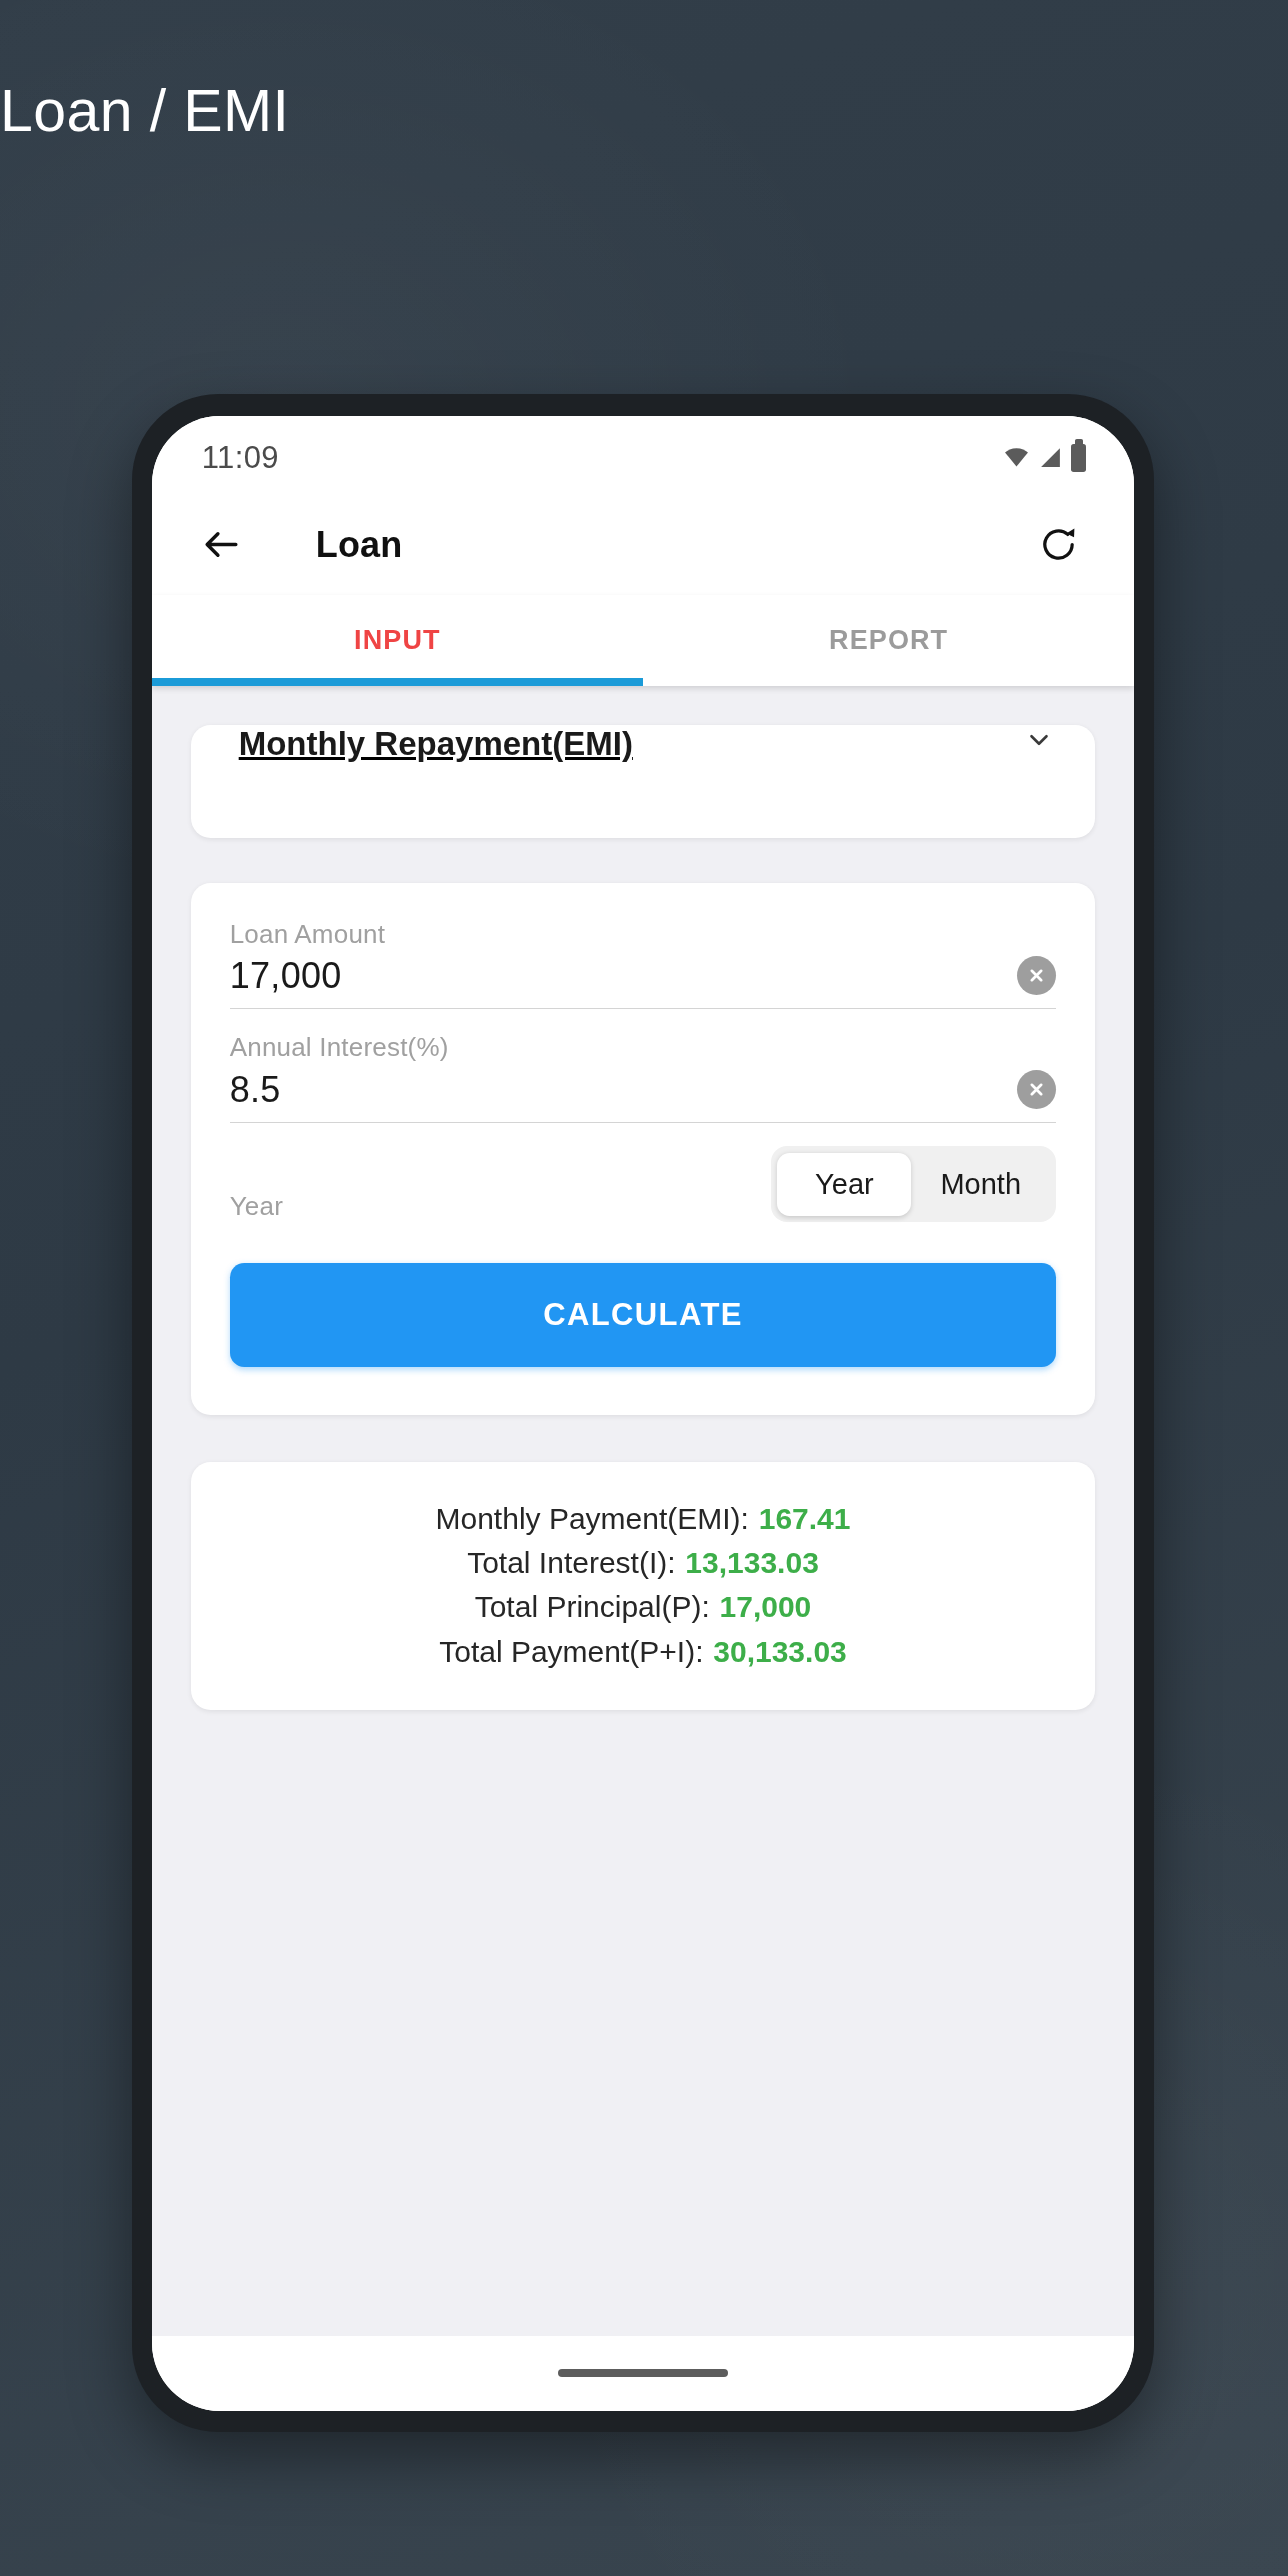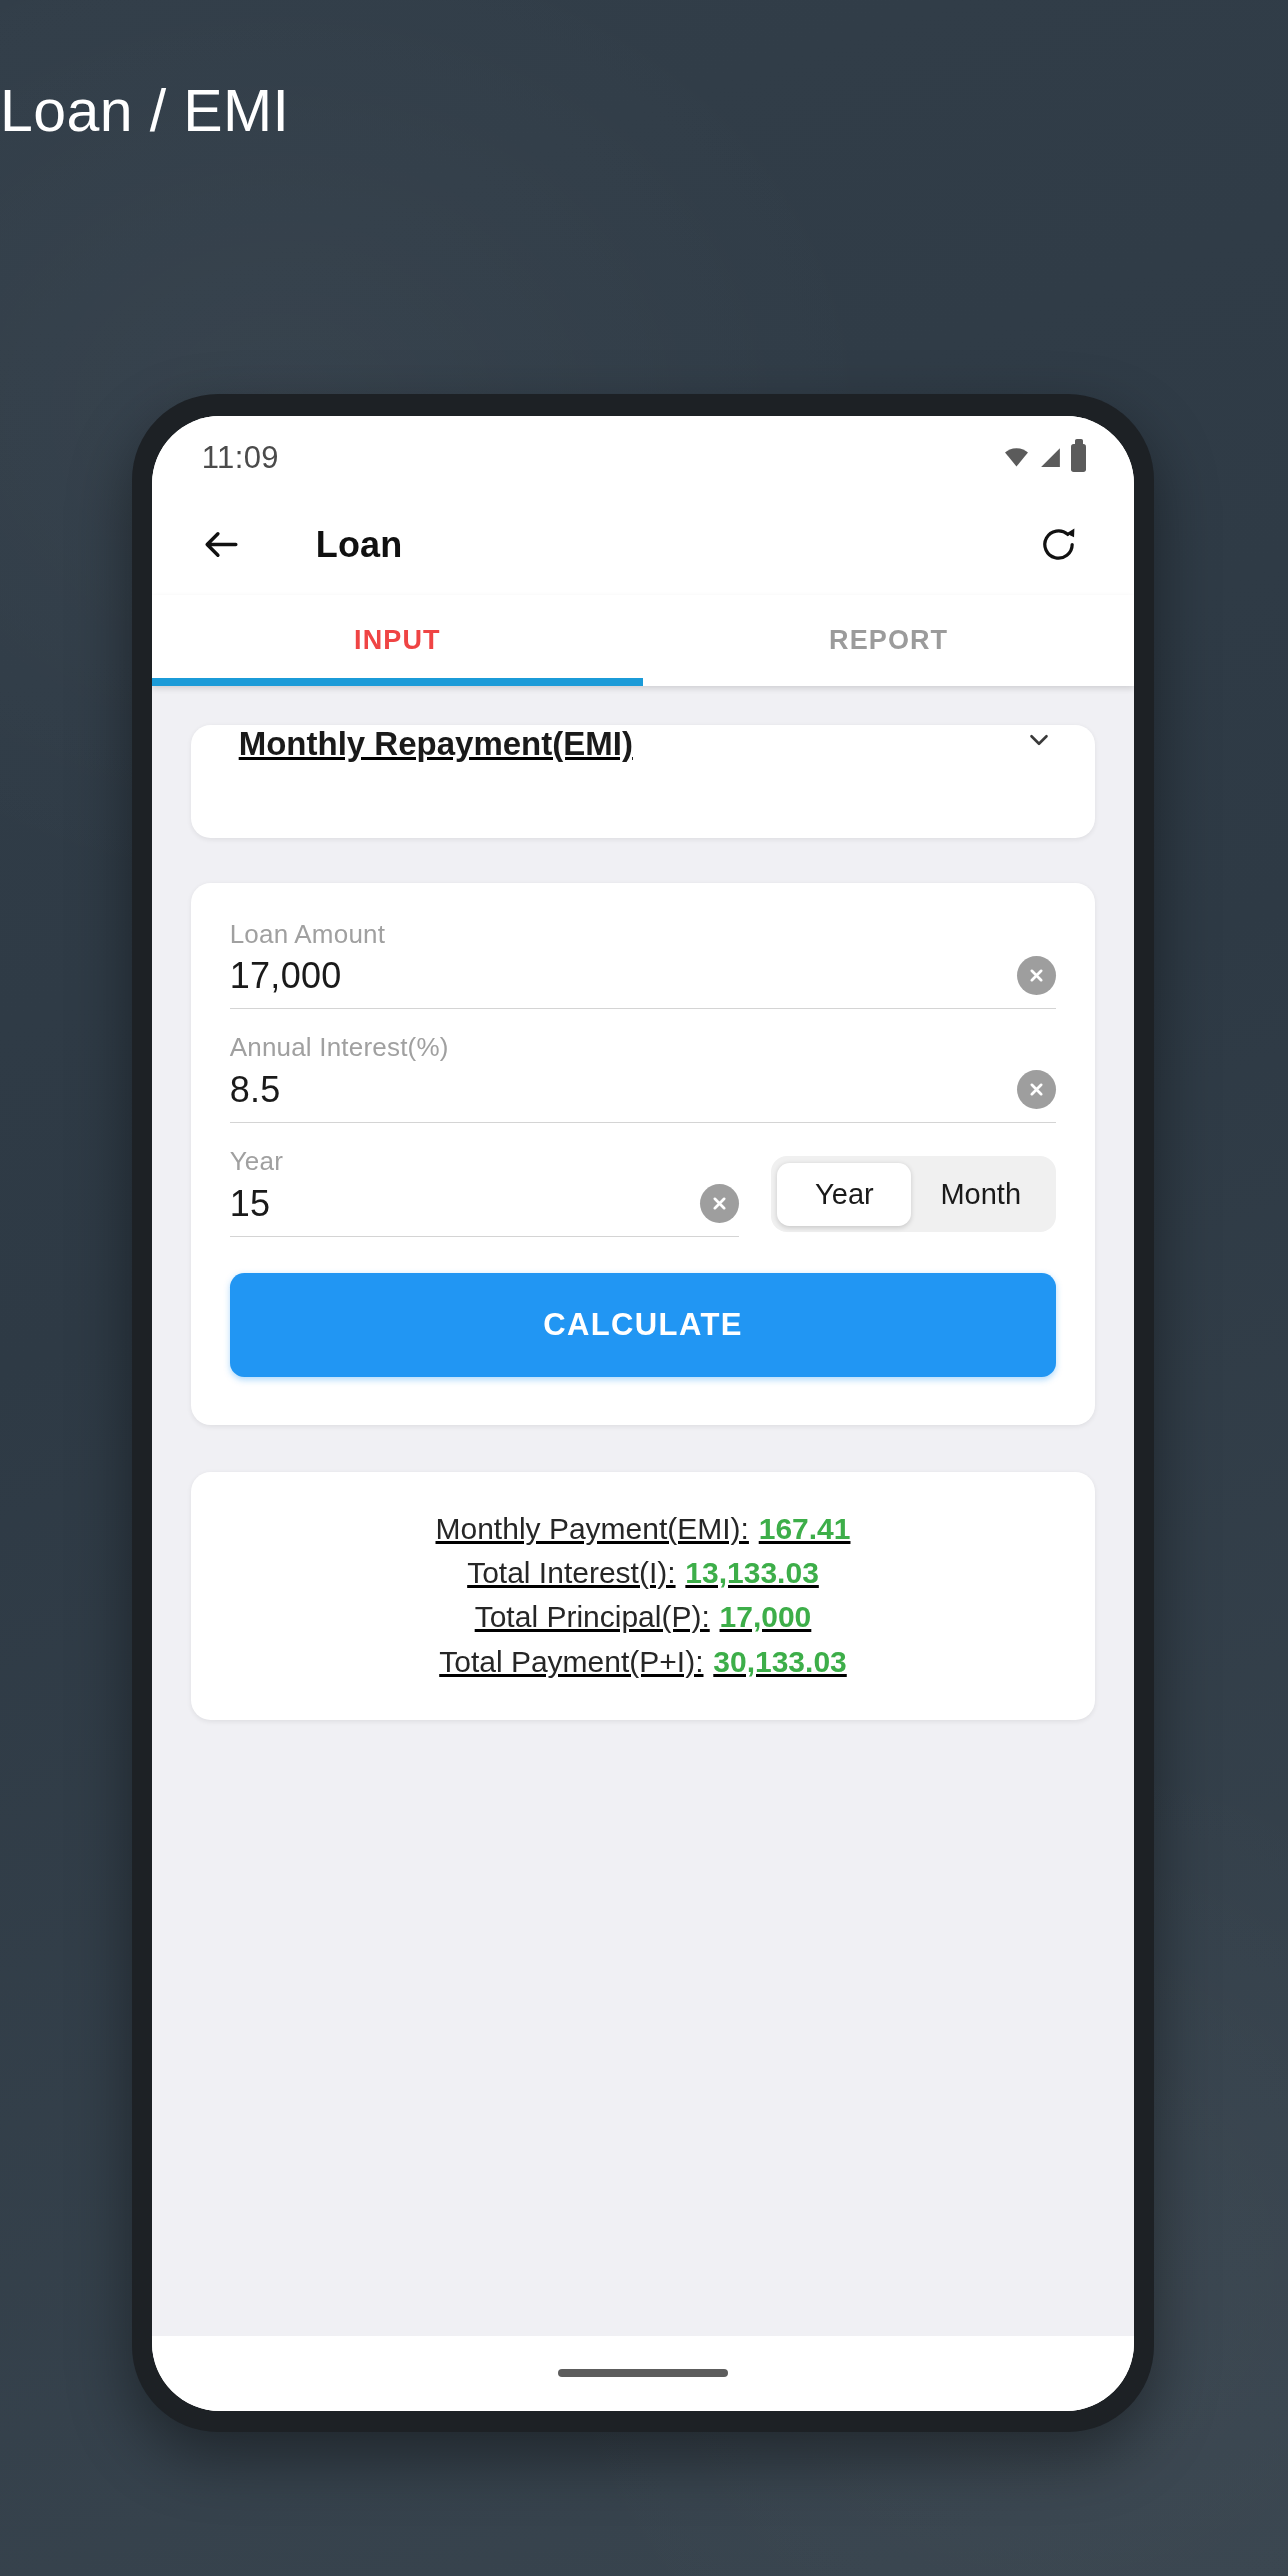--- a/index.html
+++ b/index.html
@@ -234,21 +234,20 @@
     font-weight:700;
     letter-spacing:1.4px;
     cursor:pointer;
     box-shadow:0 2.7px 6.3px rgba(33,150,243,0.34);
   }
 
   
   .result-card {
     margin-top:47px;
     padding:34px 0 36px 0;
-    text-decoration:underline;
   }
   .result-row {
     display:flex;
     justify-content:center;
     align-items:baseline;
     font-size:30px;
     line-height:1.0;
     padding:7.2px 0;
   }
   .result-label { color:#262626; }
@@ -345,28 +344,20 @@
               <svg viewBox="0 0 24 24">
                 <path fill="none" stroke="#ffffff" stroke-width="2.6" stroke-linecap="round" d="M7.5 7.5l9 9M16.5 7.5l-9 9"></path>
               </svg>
             </div>
           </div>
         </div>
 
         <div class="row-year">
           <div class="field">
             <div class="field-label">Year</div>
-            <div class="field-line">
-              <div class="field-value">15</div>
-              <div class="clear-btn">
-                <svg viewBox="0 0 24 24">
-                  <path fill="none" stroke="#ffffff" stroke-width="2.6" stroke-linecap="round" d="M7.5 7.5l9 9M16.5 7.5l-9 9"></path>
-                </svg>
-              </div>
-            </div>
           </div>
           <div class="seg-toggle">
             <div class="seg active">Year</div>
             <div class="seg">Month</div>
           </div>
         </div>
 
         <div class="calc-btn">CALCULATE</div>
       </div>
 

